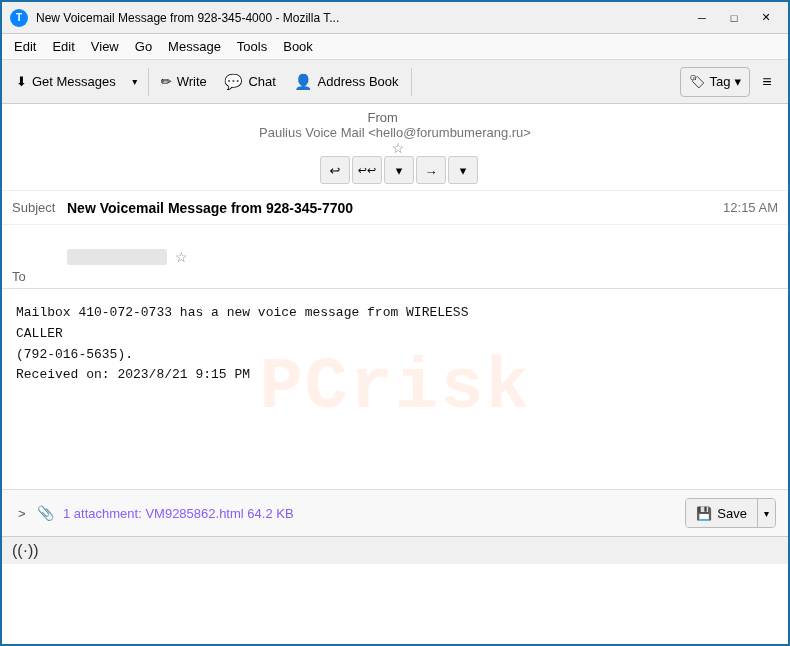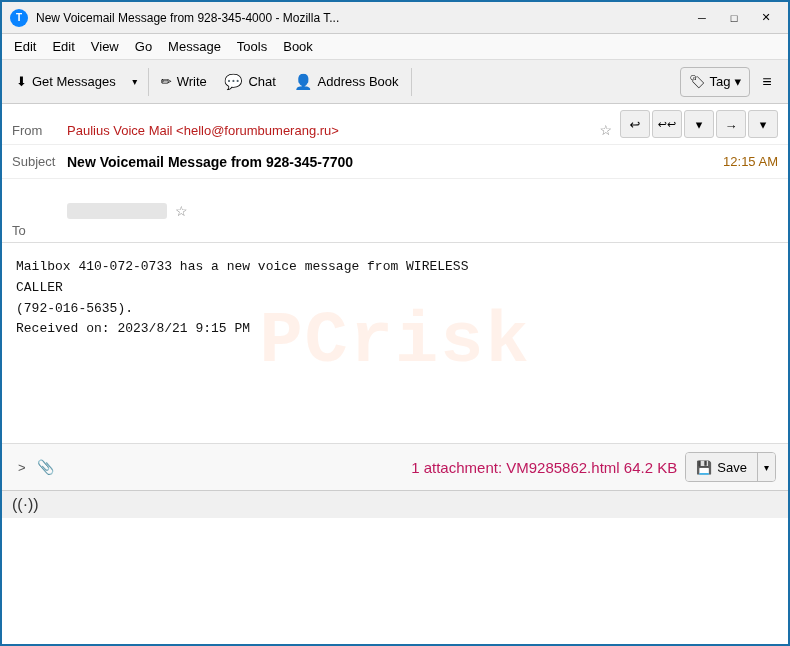--- a/index.html
+++ b/index.html
@@ -143,35 +143,36 @@
     }
 
     
     .email-header {
       background: #fff;
       border-bottom: 1px solid #ddd;
       padding: 0;
     }
     .header-row {
       display: flex;
-      align-items: flex-end;
+      align-items: center;
       padding: 6px 10px;
       border-bottom: 1px solid #eee;
       min-height: 34px;
+      flex-direction: column;
     }
     .header-label {
       color: #666;
       width: 55px;
       font-size: 13px;
       flex-shrink: 0;
     }
     .header-value {
       flex: 1;
       font-size: 13px;
-      color: #b91c1c;
+      color: #737373;
     }
     .star-icon {
       margin-left: 6px;
       font-size: 14px;
       color: #888;
       cursor: pointer;
     }
     .header-actions {
       display: flex;
       gap: 2px;
@@ -204,21 +205,21 @@
       flex-shrink: 0;
     }
     .subject-value {
       flex: 1;
       font-size: 14px;
       font-weight: bold;
       color: #000;
     }
     .subject-time {
       font-size: 13px;
-      color: #a16207;
+      color: #737373;
       margin-left: 10px;
     }
 
     .to-row {
       display: flex;
       align-items: center;
       padding: 4px 10px;
       min-height: 30px;
     }
     .to-label {
@@ -276,24 +277,23 @@
       font-size: 13px;
       cursor: pointer;
       color: #555;
       padding: 2px 4px;
     }
     .attach-icon {
       font-size: 14px;
       color: #555;
     }
     .attach-info {
-      font-size: 15px;
-      color: #be185d;
+      font-size: 13px;
+      color: #8b5cf6;
       flex: 1;
-      text-align: right;
     }
     .save-btn-group {
       display: flex;
       align-items: center;
       border: 1px solid #bbb;
       border-radius: 4px;
       overflow: hidden;
     }
     .save-main-btn {
       display: flex;

